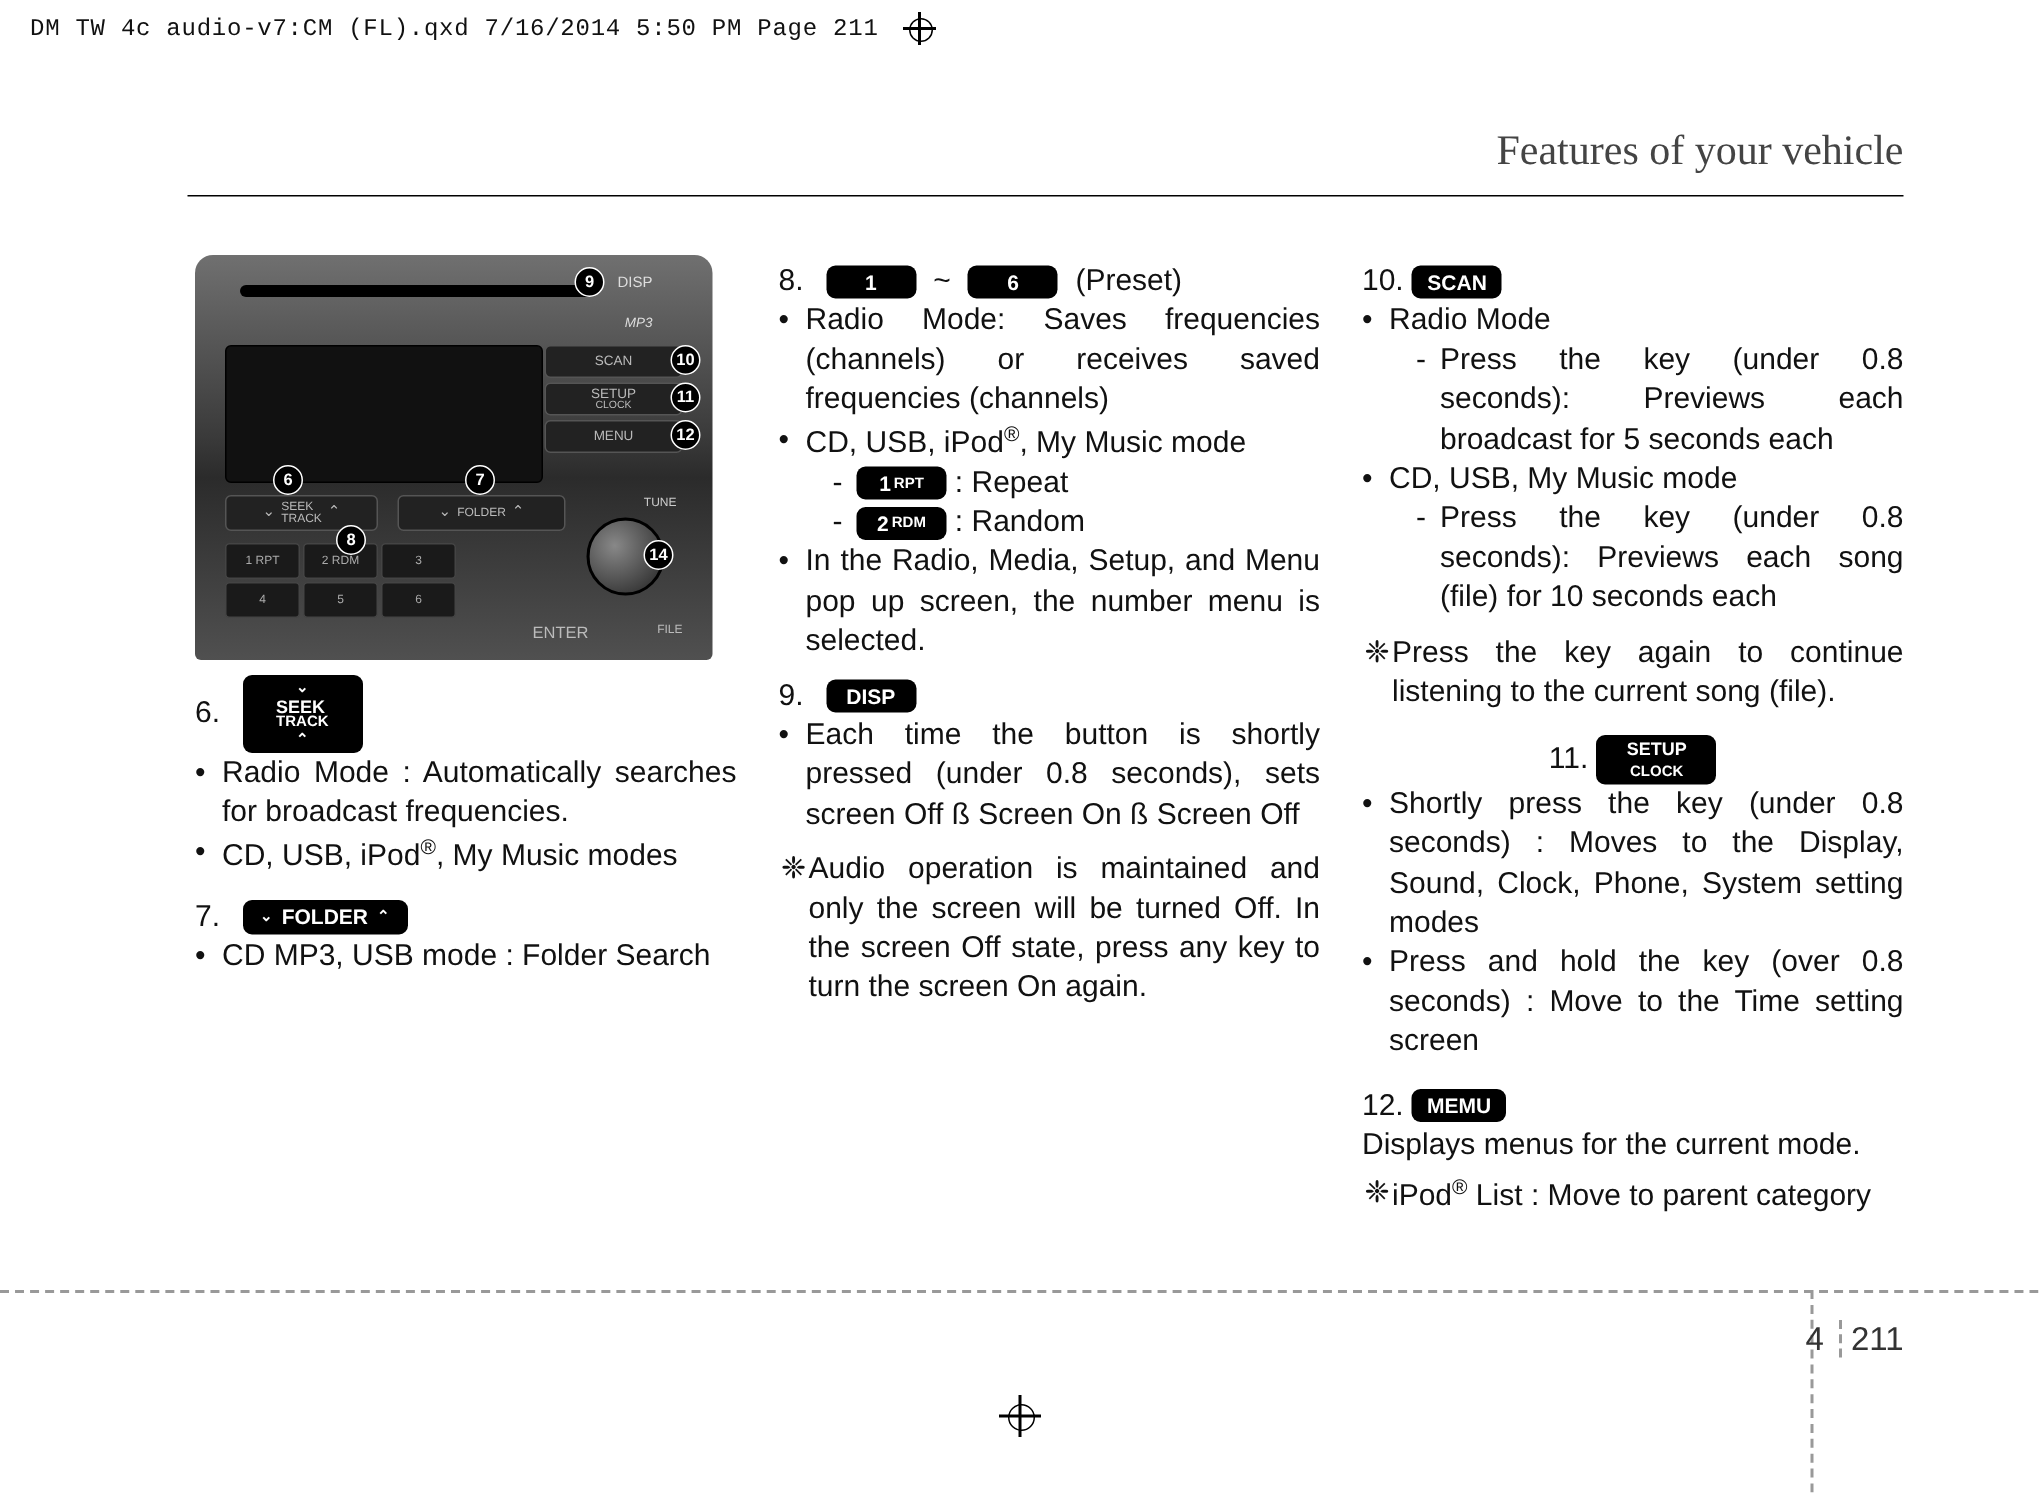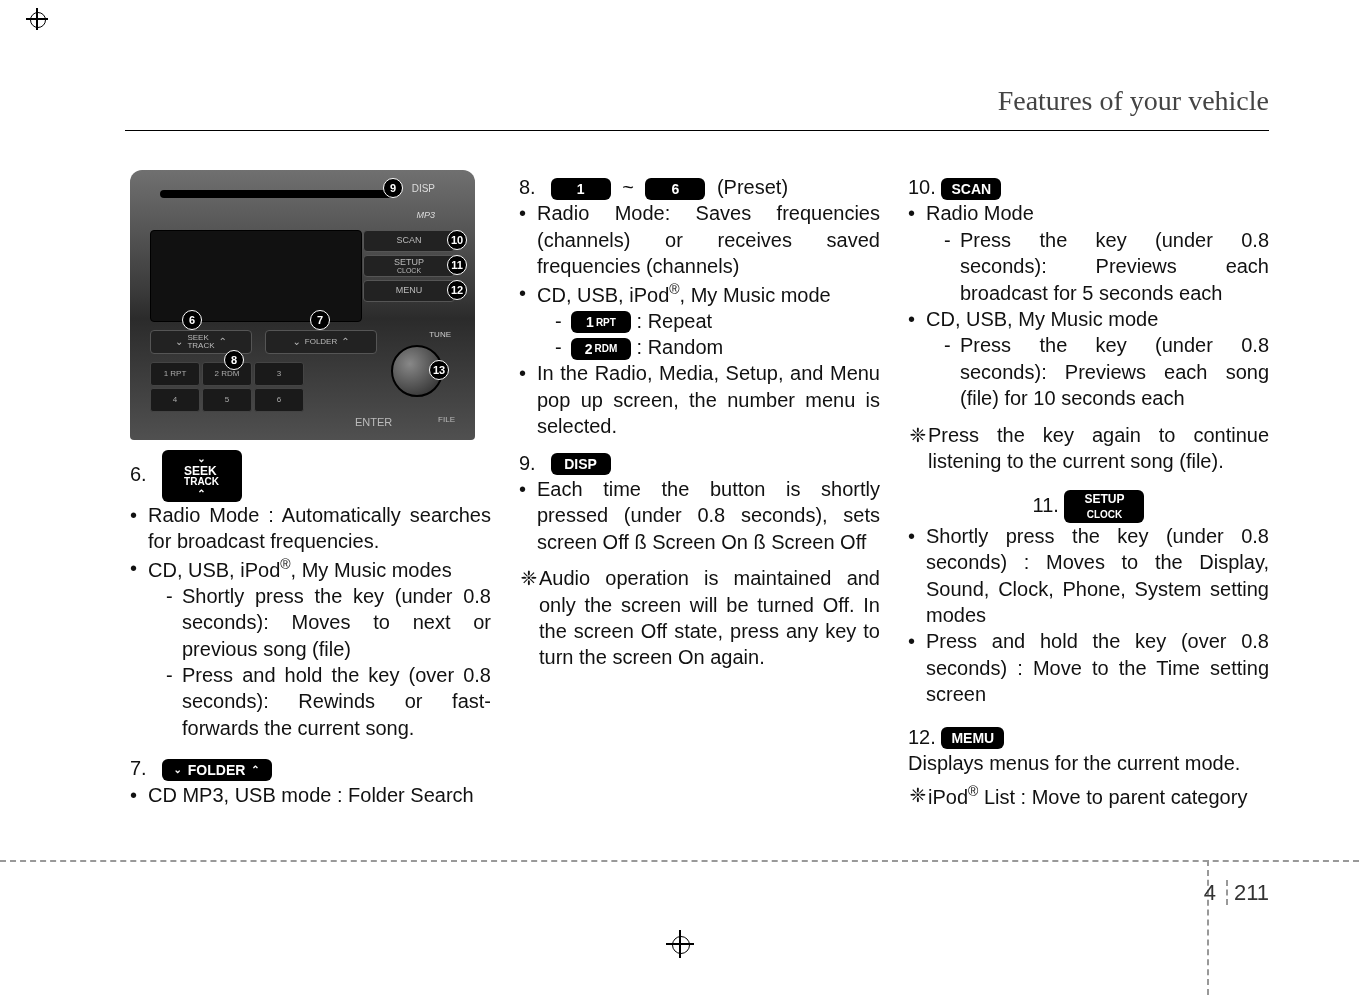--- a/index.html
+++ b/index.html
@@ -131,20 +131,21 @@
   .crosshair-bottom .cross{display:inline-block;width:28px;height:28px;position:relative;}
   .crosshair-bottom .cross:before,.crosshair-bottom .cross:after{content:"";position:absolute;background:#000;}
   .crosshair-bottom .cross:before{left:13px;top:0;width:2px;height:28px;}
   .crosshair-bottom .cross:after{top:13px;left:0;height:2px;width:28px;}
   .crosshair-bottom .circ{position:absolute;left:6px;top:6px;width:16px;height:16px;border:1px solid #000;border-radius:50%;}
 </style>
 </head>
 <body>
 
 <div class="printmark">
+  <span>DM TW 4c audio-v7:CM (FL).qxd  7/16/2014  5:50 PM  Page 211</span>
   <span class="cross"><span class="circ"></span></span>
 </div>
 
 <div class="page-title">Features of your vehicle</div>
 <div class="title-rule"></div>
 
 <div class="cols">
 
   <div class="col">
     <div class="unit">
@@ -181,42 +182,38 @@
       <div class="nbtn n6">6</div>
       <div class="enter">ENTER</div>
       <div class="file">FILE</div>
       <div class="callout c6">6</div>
       <div class="callout c7">7</div>
       <div class="callout c8">8</div>
       <div class="callout c9">9</div>
       <div class="callout c10">10</div>
       <div class="callout c11">11</div>
       <div class="callout c12">12</div>
-      <div class="callout c13">13</div>
+      <div class="callout c13">14</div>
     </div>
 
     <div class="numline">
       <span class="num">6.</span>
       <span class="keycap tall">
         <span class="chev">⌄</span>
         <span style="display:inline-flex;flex-direction:column;line-height:1;margin:0 4px;">
           <span class="l1">SEEK</span>
           <span class="l2">TRACK</span>
         </span>
         <span class="chev">⌃</span>
       </span>
     </div>
     <ul class="bullets">
       <li>Radio Mode : Automatically searches for broadcast frequencies.</li>
       <li>
         <span>CD, USB, iPod</span><span class="sup">®</span><span>, My Music modes</span>
-        <ul class="dash">
-          <li>Shortly press the key (under 0.8 seconds): Moves to next or previous song (file)</li>
-          <li>Press and hold the key (over 0.8 seconds): Rewinds or fast-forwards the current song.</li>
-        </ul>
       </li>
     </ul>
 
     <div class="numline" style="margin-top:14px;">
       <span class="num">7.</span>
       <span class="keycap wide">
         <span class="chev">⌄</span>
         <span style="margin:0 6px;">FOLDER</span>
         <span class="chev">⌃</span>
       </span>

